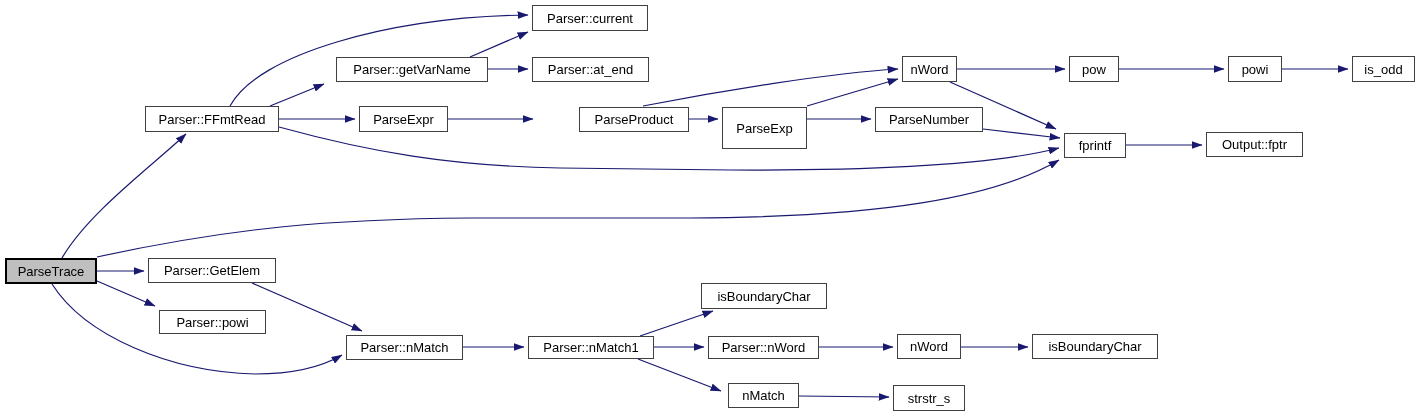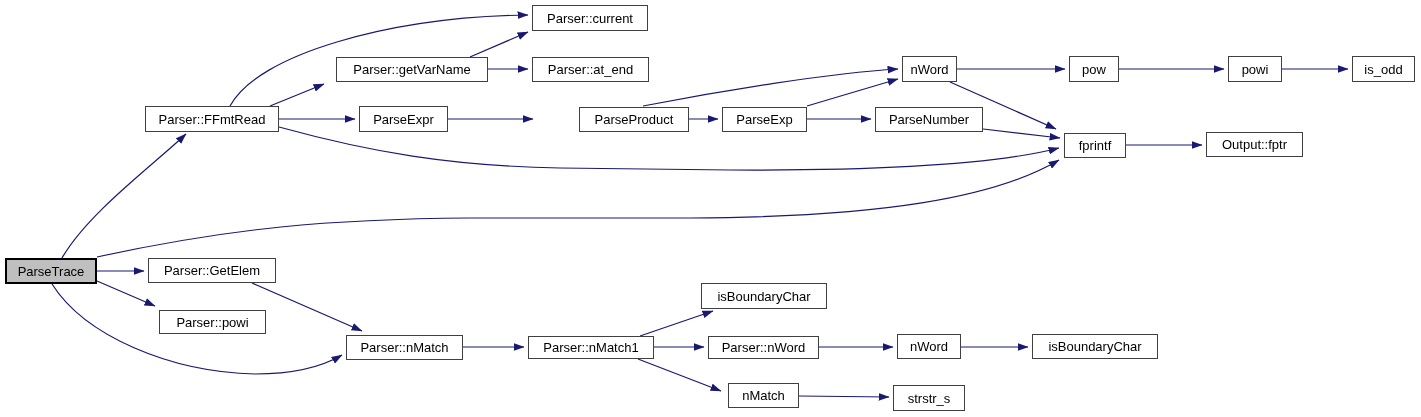--- a/index.html
+++ b/index.html
@@ -82,21 +82,21 @@
       </g>
   </svg>
   <div id="nodes">
       <div class="node" style="left: 5px; top: 258px; width: 92px; height: 26px; background: rgb(191, 191, 191); border: 2px solid rgb(0, 0, 0); color: rgb(0, 0, 0);">ParseTrace</div>
       <div class="node" style="left: 145px; top: 106px; width: 134px; height: 26px; background: rgb(255, 255, 255); border: 1px solid rgb(64, 64, 64); color: rgb(0, 0, 0);">Parser::FFmtRead</div>
       <div class="node" style="left: 532px; top: 5px; width: 116px; height: 26px; background: rgb(255, 255, 255); border: 1px solid rgb(64, 64, 64); color: rgb(0, 0, 0);">Parser::current</div>
       <div class="node" style="left: 328px; top: 57px; width: 152px; height: 25px; background: rgb(255, 255, 255); border: 1px solid rgb(64, 64, 64); color: rgb(0, 0, 0); margin-left: 8px;">Parser::getVarName</div>
       <div class="node" style="left: 532px; top: 57px; width: 117px; height: 25px; background: rgb(255, 255, 255); border: 1px solid rgb(64, 64, 64); color: rgb(0, 0, 0);">Parser::at_end</div>
       <div class="node" style="left: 359px; top: 106px; width: 89px; height: 26px; background: rgb(255, 255, 255); border: 1px solid rgb(64, 64, 64); color: rgb(0, 0, 0);">ParseExpr</div>
       <div class="node" style="left: 537px; top: 107px; width: 110px; height: 25px; background: rgb(255, 255, 255); border: 1px solid rgb(64, 64, 64); color: rgb(0, 0, 0); margin-left: 42px;">ParseProduct</div>
-      <div class="node" style="left: 722px; top: 107px; width: 85px; height: 25px; background: rgb(255, 255, 255); border: 1px solid rgb(64, 64, 64); color: rgb(0, 0, 0);">ParseExp</div>
+      <div class="node" style="left: 722px; top: 107px; width: 85px; height: 42px; background: rgb(255, 255, 255); border: 1px solid rgb(64, 64, 64); color: rgb(0, 0, 0);">ParseExp</div>
       <div class="node" style="left: 875px; top: 107px; width: 108px; height: 25px; background: rgb(255, 255, 255); border: 1px solid rgb(64, 64, 64); color: rgb(0, 0, 0);">ParseNumber</div>
       <div class="node" style="left: 902px; top: 56px; width: 55px; height: 26px; background: rgb(255, 255, 255); border: 1px solid rgb(64, 64, 64); color: rgb(0, 0, 0);">nWord</div>
       <div class="node" style="left: 1069px; top: 56px; width: 50px; height: 26px; background: rgb(255, 255, 255); border: 1px solid rgb(64, 64, 64); color: rgb(0, 0, 0);">pow</div>
       <div class="node" style="left: 1228px; top: 56px; width: 54px; height: 26px; background: rgb(255, 255, 255); border: 1px solid rgb(64, 64, 64); color: rgb(0, 0, 0);">powi</div>
       <div class="node" style="left: 1352px; top: 56px; width: 63px; height: 26px; background: rgb(255, 255, 255); border: 1px solid rgb(64, 64, 64); color: rgb(0, 0, 0);">is_odd</div>
       <div class="node" style="left: 1064px; top: 133px; width: 62px; height: 25px; background: rgb(255, 255, 255); border: 1px solid rgb(64, 64, 64); color: rgb(0, 0, 0);">fprintf</div>
       <div class="node" style="left: 1206px; top: 132px; width: 97px; height: 25px; background: rgb(255, 255, 255); border: 1px solid rgb(64, 64, 64); color: rgb(0, 0, 0);">Output::fptr</div>
       <div class="node" style="left: 148px; top: 258px; width: 128px; height: 25px; background: rgb(255, 255, 255); border: 1px solid rgb(64, 64, 64); color: rgb(0, 0, 0);">Parser::GetElem</div>
       <div class="node" style="left: 159px; top: 310px; width: 107px; height: 24px; background: rgb(255, 255, 255); border: 1px solid rgb(64, 64, 64); color: rgb(0, 0, 0);">Parser::powi</div>
       <div class="node" style="left: 346px; top: 335px; width: 117px; height: 25px; background: rgb(255, 255, 255); border: 1px solid rgb(64, 64, 64); color: rgb(0, 0, 0);">Parser::nMatch</div>

